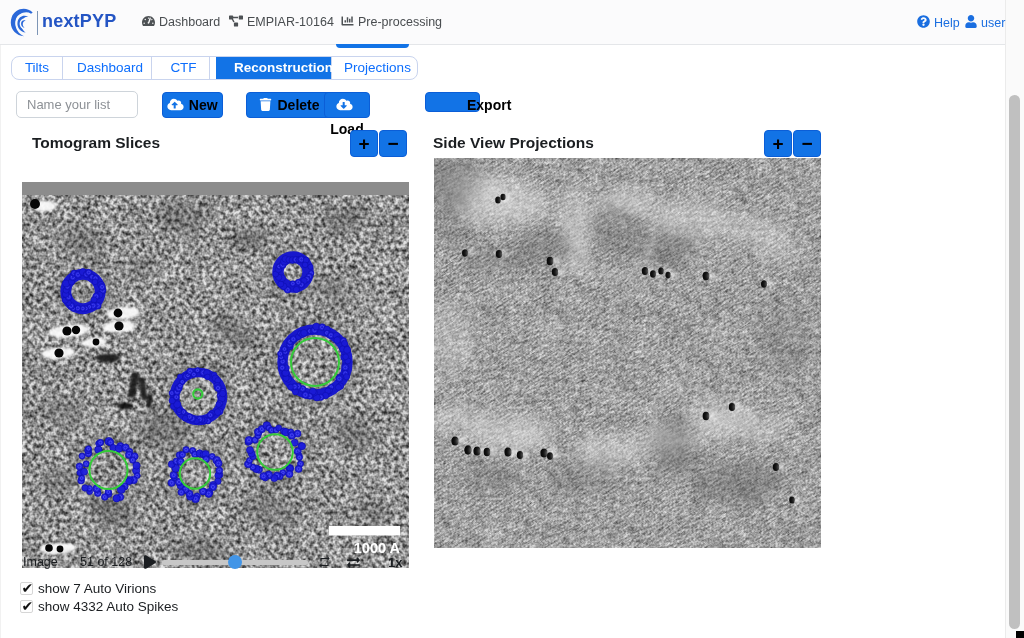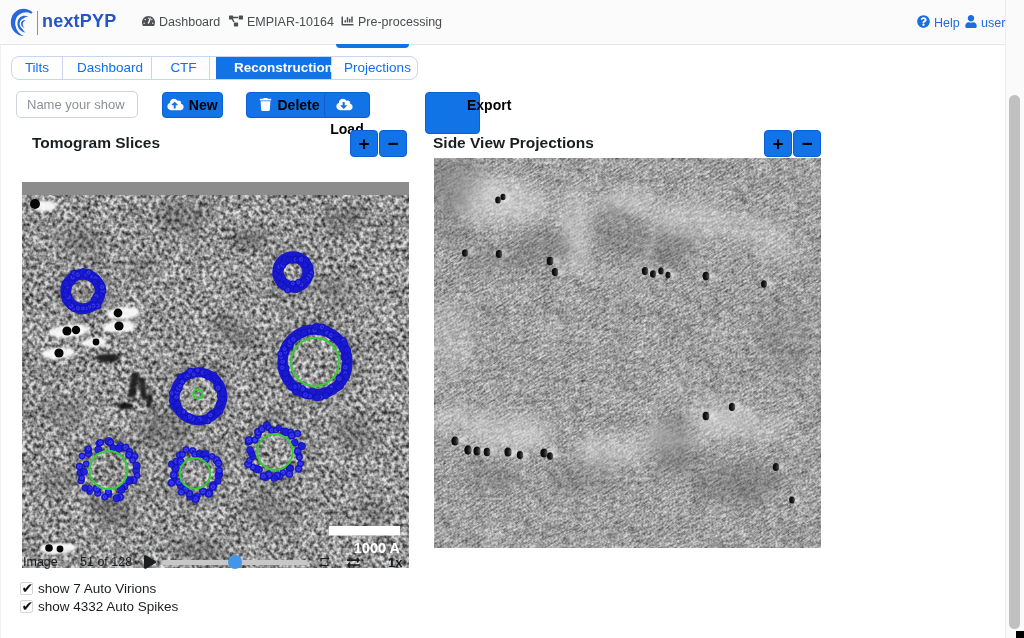--- a/index.html
+++ b/index.html
@@ -59,31 +59,31 @@
 <div class="abs" style="left:0;top:45px;width:1px;height:593px;background:#f1f1f1;"></div>
 
 <div class="abs tabs">
   <div class="tab" style="width:51px;">Tilts</div>
   <div class="tab" style="width:83px;">Dashboard</div>
   <div class="tab" style="width:52px;">CTF</div>
   <div class="tab act" style="width:116px;padding-left:20px;">Reconstruction</div>
   <div class="tab" style="flex:1;">Projections</div>
 </div>
 
-<div class="abs inp">Name your show</div>
+<div class="abs inp">Name your list</div>
 <div class="abs btn" style="left:161.7px;top:92.4px;width:61px;height:26px;line-height:24px;"><svg width="17" height="13" viewBox="0 0 640 512" fill="#fff">
       <path d="M537.6 226.6c4.1-10.7 6.4-22.4 6.4-34.6 0-53-43-96-96-96-19.7 0-38.1 6-53.3 16.2C367 64.2 315.3 32 256 32c-88.4 0-160 71.6-160 160 0 2.7.1 5.4.2 8.1C40.2 219.8 0 273.2 0 336c0 79.5 64.5 144 144 144h368c70.7 0 128-57.3 128-128 0-61.9-44-113.6-102.4-125.4zM393.4 288H328v112c0 8.8-7.2 16-16 16h-48c-8.8 0-16-7.2-16-16V288h-65.4c-14.3 0-21.4-17.2-11.3-27.3l105.4-105.4c6.2-6.2 16.4-6.2 22.6 0l105.4 105.4c10.1 10.1 2.9 27.3-11.3 27.3z"></path>
     </svg>New</div>
 <div class="abs btn" style="left:246px;top:92.4px;width:87px;height:26px;line-height:24px;"><svg width="13" height="13" viewBox="0 0 448 512" fill="#fff">
       <path d="M432 32H312l-9.4-18.7A24 24 0 0 0 281.1 0H166.8a23.72 23.72 0 0 0-21.4 13.3L136 32H16A16 16 0 0 0 0 48v32a16 16 0 0 0 16 16h416a16 16 0 0 0 16-16V48a16 16 0 0 0-16-16zM53.2 467a48 48 0 0 0 47.9 45h245.8a48 48 0 0 0 47.9-45L416 128H32z"></path>
     </svg>Delete</div>
 <div class="abs btn" style="left:324px;top:92.4px;width:46px;height:26px;line-height:24px;"><svg width="17" height="13" viewBox="0 0 640 512" fill="#fff">
       <path d="M537.6 226.6c4.1-10.7 6.4-22.4 6.4-34.6 0-53-43-96-96-96-19.7 0-38.1 6-53.3 16.2C367 64.2 315.3 32 256 32c-88.4 0-160 71.6-160 160 0 2.7.1 5.4.2 8.1C40.2 219.8 0 273.2 0 336c0 79.5 64.5 144 144 144h368c70.7 0 128-57.3 128-128 0-61.9-44-113.6-102.4-125.4zm-132.9 88.7L299.3 420.7c-6.2 6.2-16.4 6.2-22.6 0L171.3 315.3c-10.1-10.1-2.9-27.3 11.3-27.3H248V176c0-8.8 7.2-16 16-16h48c8.8 0 16 7.2 16 16v112h65.4c14.2 0 21.4 17.2 11.3 27.3z"></path>
     </svg>Load</div>
-<div class="abs btn" style="left:425px;top:92.4px;width:55px;height:42px;line-height:24px;padding-left:41px;">Export</div>
+<div class="abs btn" style="left:425px;top:92.4px;width:55px;height:20px;line-height:24px;padding-left:41px;">Export</div>
 
 <h3 style="left:32px;top:134px;">Tomogram Slices</h3>
 <div class="abs btn pm" style="left:350px;top:130px;">+</div>
 <div class="abs btn pm" style="left:379px;top:130px;">−</div>
 <h3 style="left:433px;top:134px;">Side View Projections</h3>
 <div class="abs btn pm" style="left:764px;top:130px;">+</div>
 <div class="abs btn pm" style="left:793px;top:130px;">−</div>
 
 <div class="abs" style="left:22px;top:158px;margin-top:24px;">
     <svg width="387" height="386" viewBox="0 0 387 386" style="display:block">

